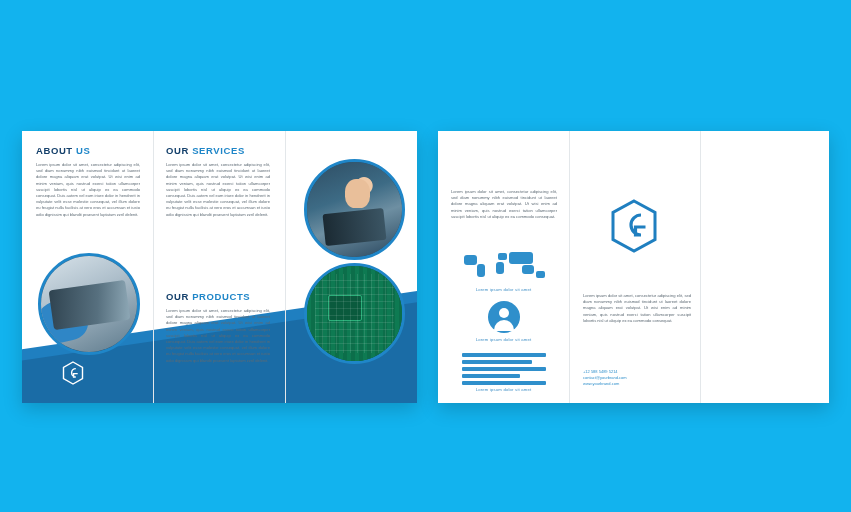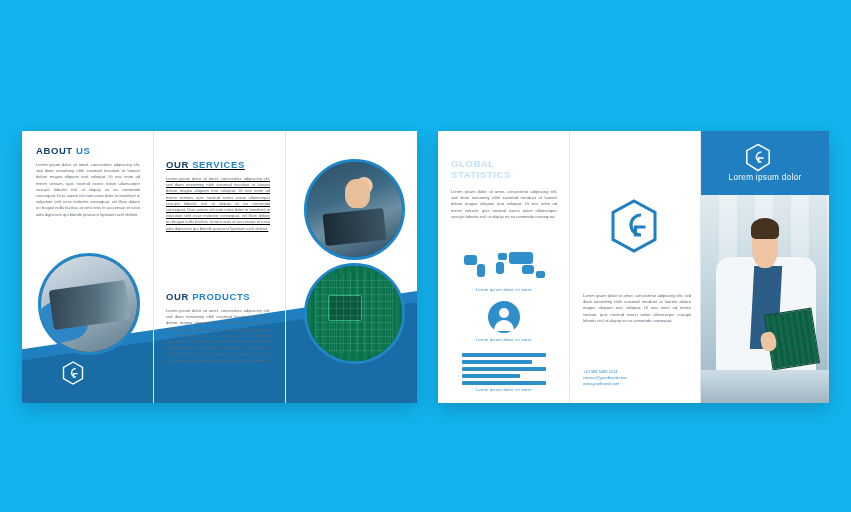--- a/index.html
+++ b/index.html
@@ -185,21 +185,21 @@
 
       <div style="position:absolute;left:40px;bottom:18px;" class="logo">
         <svg width="22" height="24" viewBox="0 0 22 24">
           <path d="M11 1 L20.5 6.3 V17.7 L11 23 L1.5 17.7 V6.3 Z" fill="none" stroke="#ffffff" stroke-width="1.4"></path>
           <path d="M13.8 7.6 a4.2 4.2 0 1 0 0 8.4 h-2.2 v-3.4 h4.1" fill="none" stroke="#ffffff" stroke-width="1.4"></path>
         </svg>
       </div>
     </div>
 
     <div class="panel" style="left:132px;width:131px;">
-      <div style="position:absolute;left:12px;top:28px;width:104px;text-decoration:underline;">
+      <div style="position:absolute;left:12px;top:14px;width:104px;">
         <div class="h-title">
           <span>OUR</span>
           <span class="accent">SERVICES</span>
         </div>
         <div class="body-text" style="margin-top:6px;max-height:112px;overflow:hidden;">Lorem ipsum dolor sit amet, consectetur adipiscing elit, sed diam nonummy nibh euismod tincidunt ut laoreet dolore magna aliquam erat volutpat. Ut wisi enim ad minim veniam, quis nostrud exerci tation ullamcorper suscipit lobortis nisl ut aliquip ex ea commodo consequat. Duis autem vel eum iriure dolor in hendrerit in vulputate velit esse molestie consequat, vel illum dolore eu feugiat nulla facilisis at vero eros et accumsan et iusto odio dignissim qui blandit praesent luptatum zzril delenit.</div>
       </div>
 
       <div style="position:absolute;left:12px;top:136px;width:104px;margin-top:24px;">
         <div class="h-title">
           <span>OUR</span>
@@ -220,26 +220,20 @@
   </div>
 
   <div class="brochure right-brochure">
 
     <div class="rb-headerband" style="left:0;width:262px;"></div>
 
     <div class="fold" style="left:131px;"></div>
     <div class="fold" style="left:262px;"></div>
 
     <div class="panel" style="left:0;width:131px;background:#fff;">
-      <div style="position:absolute;left:13px;top:16px;width:106px;">
-        <div class="h-title" style="color:#ffffff;">
-          <div>LAST YEAR</div>
-          <div style="color:#bfe3f7;">GLOBAL STATISTICS</div>
-        </div>
-      </div>
       <div class="body-text" style="position:absolute;left:13px;top:58px;width:106px;max-height:52px;overflow:hidden;">Lorem ipsum dolor sit amet, consectetur adipiscing elit, sed diam nonummy nibh euismod tincidunt ut laoreet dolore magna aliquam erat volutpat. Ut wisi enim ad minim veniam, quis nostrud exerci tation ullamcorper suscipit lobortis nisl ut aliquip ex ea commodo consequat.</div>
 
       <div class="map-wrap" style="position:absolute;left:22px;top:118px;width:88px;height:34px;">
         <div class="map-dot" style="left:4px;top:6px;width:13px;height:10px;border-radius:3px;"></div>
         <div class="map-dot" style="left:17px;top:15px;width:8px;height:13px;border-radius:3px;"></div>
         <div class="map-dot" style="left:38px;top:4px;width:9px;height:7px;border-radius:2px;"></div>
         <div class="map-dot" style="left:36px;top:13px;width:8px;height:12px;border-radius:3px;"></div>
         <div class="map-dot" style="left:49px;top:3px;width:24px;height:12px;border-radius:3px;"></div>
         <div class="map-dot" style="left:62px;top:16px;width:12px;height:9px;border-radius:3px;"></div>
         <div class="map-dot" style="left:76px;top:22px;width:9px;height:7px;border-radius:2px;"></div>
@@ -274,36 +268,15 @@
 
       <div class="body-text" style="position:absolute;left:13px;top:162px;width:108px;max-height:60px;overflow:hidden;">Lorem ipsum dolor sit amet, consectetur adipiscing elit, sed diam nonummy nibh euismod tincidunt ut laoreet dolore magna aliquam erat volutpat. Ut wisi enim ad minim veniam, quis nostrud exerci tation ullamcorper suscipit lobortis nisl ut aliquip ex ea commodo consequat.</div>
 
       <div style="position:absolute;left:13px;bottom:16px;">
         <div class="contact-line">+12 588 5489 5214</div>
         <div class="contact-line">contact@yourbrand.com</div>
         <div class="contact-line">www.yourbrand.com</div>
       </div>
     </div>
 
-    <div class="panel" style="left:263px;width:128px;background:#1f7fc0;">
-
-      <div style="position:absolute;left:44px;top:12px;" class="logo">
-        <svg width="26" height="29" viewBox="0 0 26 29">
-          <path d="M13 1.5 L24.2 7.6 V20.4 L13 27.5 L1.8 20.4 V7.6 Z" fill="none" stroke="#ffffff" stroke-width="1.5"></path>
-          <path d="M16.4 9 a5 5 0 1 0 0 10 h-2.7 v-4 h5" fill="none" stroke="#ffffff" stroke-width="1.6"></path>
-        </svg>
-      </div>
-      <div style="position:absolute;left:0;right:0;top:42px;text-align:center;color:#fff;font-size:8.2px;letter-spacing:.3px;">Lorem ipsum dolor</div>
-
-      <div class="portrait" style="left:0;top:64px;width:128px;height:208px;">
-        <div class="bg-blur"></div>
-        <div class="coat"></div>
-        <div class="shirt"></div>
-        <div class="head"></div>
-        <div class="hair"></div>
-        <div class="board"></div>
-        <div class="hand"></div>
-        <div class="desk"></div>
-      </div>
-    </div>
   </div>
 
 </div>
 
 </body></html>

